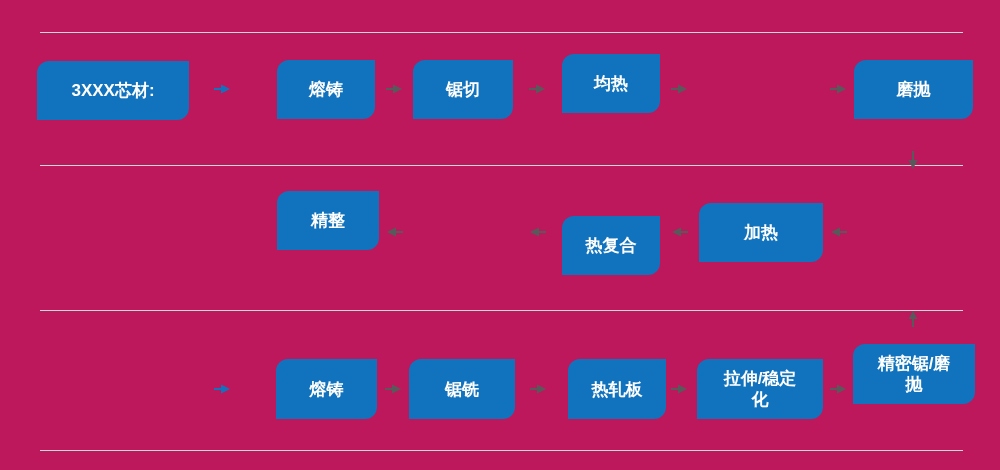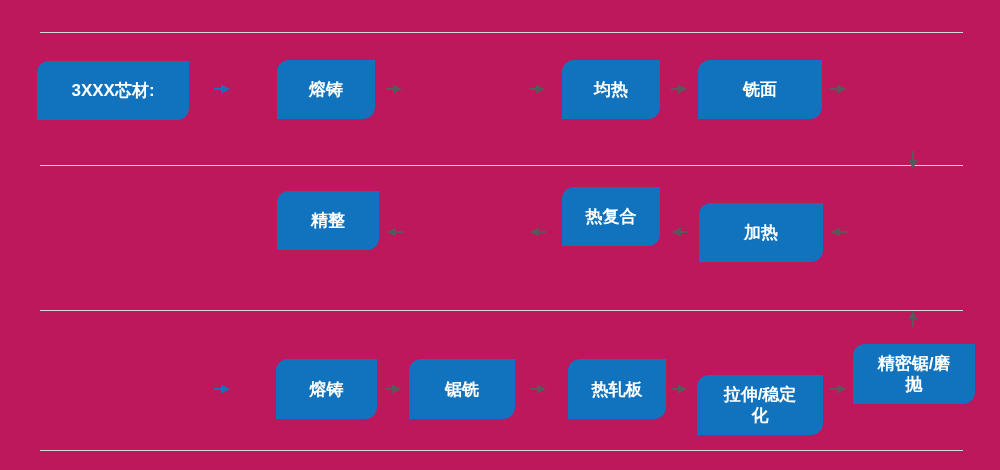--- a/index.html
+++ b/index.html
@@ -63,40 +63,41 @@
       </svg>
   </div>
 
   <div class="box" style="top:60px;left:277px;width:98px">熔铸</div>
   <div class="arrow" style="top:83px;left:385px">
     <svg width="18" height="12" viewBox="0 0 18 12">
         <line x1="1" y1="6" x2="9" y2="6" stroke="#58595b" stroke-width="2"></line>
         <polygon points="8,1.5 17,6 8,10.5" fill="#58595b"></polygon>
       </svg>
   </div>
+  <div class="box" style="top:60px;left:413px;width:100px">锯切</div>
   <div class="arrow" style="top:83px;left:528px">
     <svg width="18" height="12" viewBox="0 0 18 12">
         <line x1="1" y1="6" x2="9" y2="6" stroke="#58595b" stroke-width="2"></line>
         <polygon points="8,1.5 17,6 8,10.5" fill="#58595b"></polygon>
       </svg>
   </div>
-  <div class="box" style="top:60px;left:562px;width:98px">均热</div>
+  <div class="box" style="top:54px;left:562px;width:98px">均热</div>
   <div class="arrow" style="top:83px;left:670px">
     <svg width="18" height="12" viewBox="0 0 18 12">
         <line x1="1" y1="6" x2="9" y2="6" stroke="#58595b" stroke-width="2"></line>
         <polygon points="8,1.5 17,6 8,10.5" fill="#58595b"></polygon>
       </svg>
   </div>
-  <div class="box" style="top:60px;left:698px;width:124px">铣面</div>
   <div class="arrow" style="top:83px;left:829px">
     <svg width="18" height="12" viewBox="0 0 18 12">
         <line x1="1" y1="6" x2="9" y2="6" stroke="#58595b" stroke-width="2"></line>
         <polygon points="8,1.5 17,6 8,10.5" fill="#58595b"></polygon>
       </svg>
   </div>
+  <div class="box" style="top:60px;left:854px;width:119px">磨抛</div>
 
   <div class="varrow" style="top:150px;left:907px;height:20px">
     <svg width="12" height="20" viewBox="0 0 12 20">
         <line x1="6" y1="1" x2="6" y2="11" stroke="#58595b" stroke-width="2"></line>
         <polygon points="1.5,10 10.5,10 6,19" fill="#58595b"></polygon>
       </svg>
   </div>
 
   <div class="box" style="top:191px;left:277px;width:102px">精整</div>
   <div class="arrow" style="top:226px;left:386px">
@@ -104,21 +105,21 @@
         <line x1="17" y1="6" x2="9" y2="6" stroke="#58595b" stroke-width="2"></line>
         <polygon points="10,1.5 1,6 10,10.5" fill="#58595b"></polygon>
       </svg>
   </div>
   <div class="arrow" style="top:226px;left:529px">
     <svg width="18" height="12" viewBox="0 0 18 12">
         <line x1="17" y1="6" x2="9" y2="6" stroke="#58595b" stroke-width="2"></line>
         <polygon points="10,1.5 1,6 10,10.5" fill="#58595b"></polygon>
       </svg>
   </div>
-  <div class="box" style="top:187px;left:562px;width:98px">热复合</div>
+  <div class="box" style="top:216px;left:562px;width:98px">热复合</div>
   <div class="arrow" style="top:226px;left:671px">
     <svg width="18" height="12" viewBox="0 0 18 12">
         <line x1="17" y1="6" x2="9" y2="6" stroke="#58595b" stroke-width="2"></line>
         <polygon points="10,1.5 1,6 10,10.5" fill="#58595b"></polygon>
       </svg>
   </div>
   <div class="box" style="top:203px;left:699px;width:124px">加热</div>
   <div class="arrow" style="top:226px;left:830px">
     <svg width="18" height="12" viewBox="0 0 18 12">
         <line x1="17" y1="6" x2="9" y2="6" stroke="#58595b" stroke-width="2"></line>
@@ -155,21 +156,21 @@
         <polygon points="8,1.5 17,6 8,10.5" fill="#58595b"></polygon>
       </svg>
   </div>
   <div class="box" style="top:359px;left:568px;width:98px;height:60px">热轧板</div>
   <div class="arrow" style="top:383px;left:670px">
     <svg width="18" height="12" viewBox="0 0 18 12">
         <line x1="1" y1="6" x2="9" y2="6" stroke="#58595b" stroke-width="2"></line>
         <polygon points="8,1.5 17,6 8,10.5" fill="#58595b"></polygon>
       </svg>
   </div>
-  <div class="box" style="top:375px;left:697px;width:126px;height:60px">拉伸/稳定
+  <div class="box" style="top:359px;left:697px;width:126px;height:60px">拉伸/稳定
 化</div>
   <div class="arrow" style="top:383px;left:829px">
     <svg width="18" height="12" viewBox="0 0 18 12">
         <line x1="1" y1="6" x2="9" y2="6" stroke="#58595b" stroke-width="2"></line>
         <polygon points="8,1.5 17,6 8,10.5" fill="#58595b"></polygon>
       </svg>
   </div>
   <div class="box" style="top:344px;left:853px;width:122px;height:60px">精密锯/磨
 抛</div>
 

